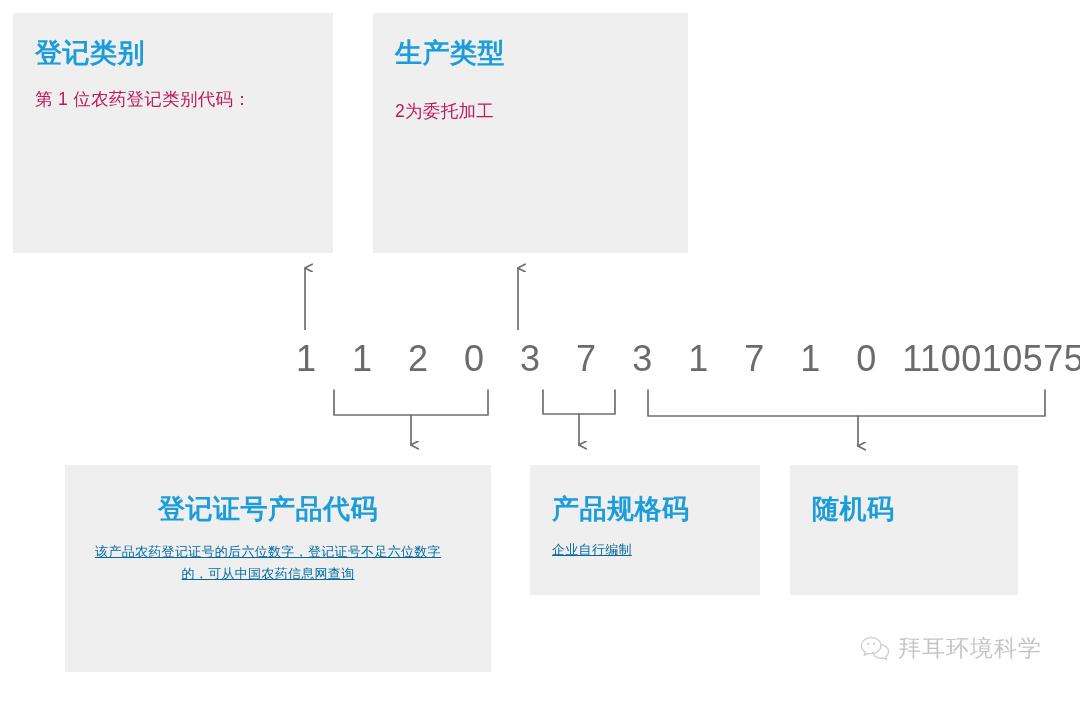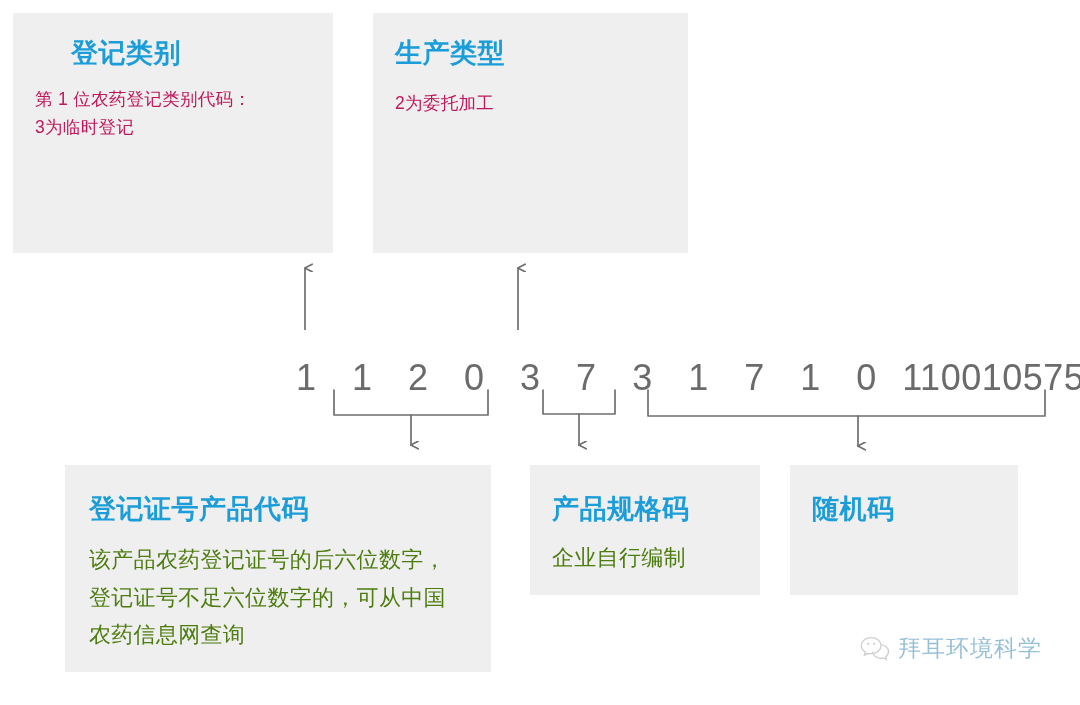--- a/index.html
+++ b/index.html
@@ -34,44 +34,46 @@
     letter-spacing: 0.5px;
     white-space: nowrap;
   }
   .box-line {
     color: #be185d;
     font-size: 17.5px;
     line-height: 1.62;
     letter-spacing: 0.3px;
   }
   .box-para {
-    color: #4d7c0f;
-    font-size: 22px;
+    color: #0369a1;
+    font-size: 13px;
     line-height: 1.72;
     letter-spacing: 0.3px;
+    text-decoration: underline;
   }
 
   
   #box-category {
     left: 13px; top: 13px; width: 320px; height: 240px;
     padding: 26px 0 0 22px;
   }
-  #box-category .box-title { margin-bottom: 16px; margin-left: 36px; }
+  #box-category .box-title { margin-bottom: 16px; }
 
   
   #box-production {
     left: 373px; top: 13px; width: 315px; height: 240px;
     padding: 26px 0 0 22px;
   }
-  #box-production .box-title { margin-bottom: 20px; }
+  #box-production .box-title { margin-bottom: 28px; }
 
   
   #box-product-code {
     left: 65px; top: 465px; width: 426px; height: 207px;
     padding: 30px 44px 0 24px;
+    text-align: center;
   }
   #box-product-code .box-title { margin-bottom: 16px; }
 
   
   #box-spec-code {
     left: 530px; top: 465px; width: 230px; height: 130px;
     padding: 30px 0 0 22px;
   }
   #box-spec-code .box-title { margin-bottom: 14px; }
 
@@ -90,21 +92,20 @@
     display: flex;
     align-items: baseline;
     color: #6b6b6b;
     font-size: 36px;
     font-weight: 400;
     letter-spacing: 0px;
     white-space: nowrap;
   }
   #code-sequence .grp-spaced {
     letter-spacing: 13px;
-    margin-top: 19px;
   }
   #code-sequence .grp-tight {
     letter-spacing: 0.5px;
     margin-left: 13px;
   }
 
   
   #connectors {
     position: absolute;
     left: 0; top: 0;
@@ -116,21 +117,21 @@
   #watermark {
     position: absolute;
     left: 860px;
     top: 633px;
     display: flex;
     align-items: center;
     gap: 8px;
     opacity: 0.42;
   }
   #watermark .wm-text {
-    color: #0369a1;
+    color: #737373;
     font-size: 23px;
     letter-spacing: 1px;
     white-space: nowrap;
   }
   #watermark .wm-logo { display: block; }
 </style>
 </head>
 <body>
 
 <div id="stage">
@@ -165,21 +166,20 @@
 
     <g fill="none" stroke="#6f6f6f" stroke-width="1.7" stroke-linejoin="round" stroke-linecap="round">
       <path d="M648,390 L648,416 L1045,416 L1045,390"></path>
       <line x1="858" y1="416" x2="858" y2="446" marker-end="url(#arrowhead)"></line>
     </g>
   </svg>
 
   <div class="info-box" id="box-category">
     <div class="box-title">登记类别</div>
     <div class="box-line">第 1 位农药登记类别代码：</div>
-    <div class="box-line">3为临时登记</div>
   </div>
 
   <div class="info-box" id="box-production">
     <div class="box-title">生产类型</div>
     <div class="box-line">2为委托加工</div>
   </div>
 
   <div id="code-sequence">
     <span class="grp-spaced">1 1 2 0 3 7 3 1 7 1 0</span>
     <span class="grp-tight">1100105754803332224402</span>

